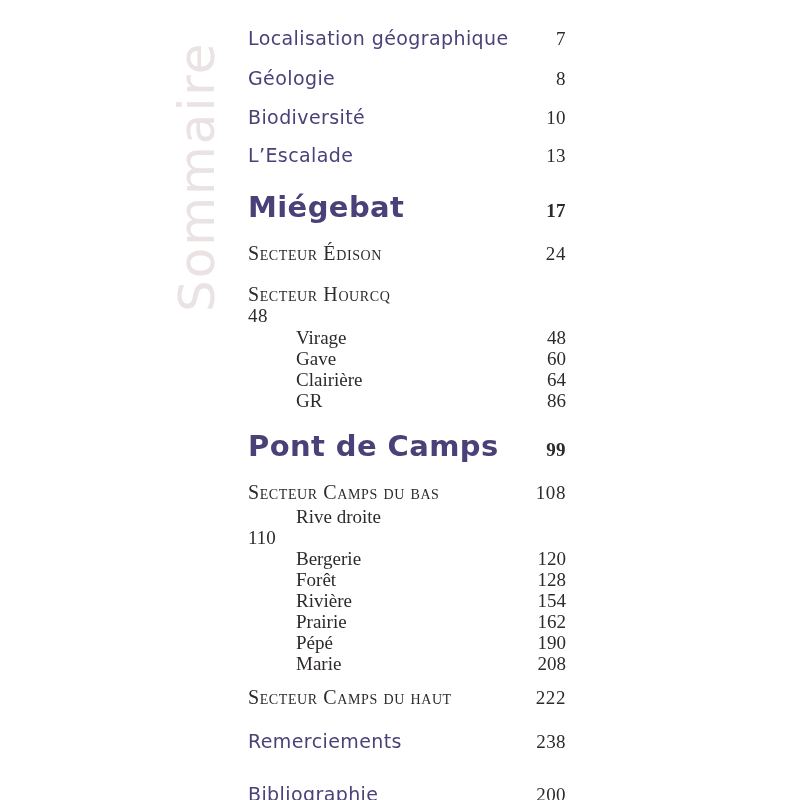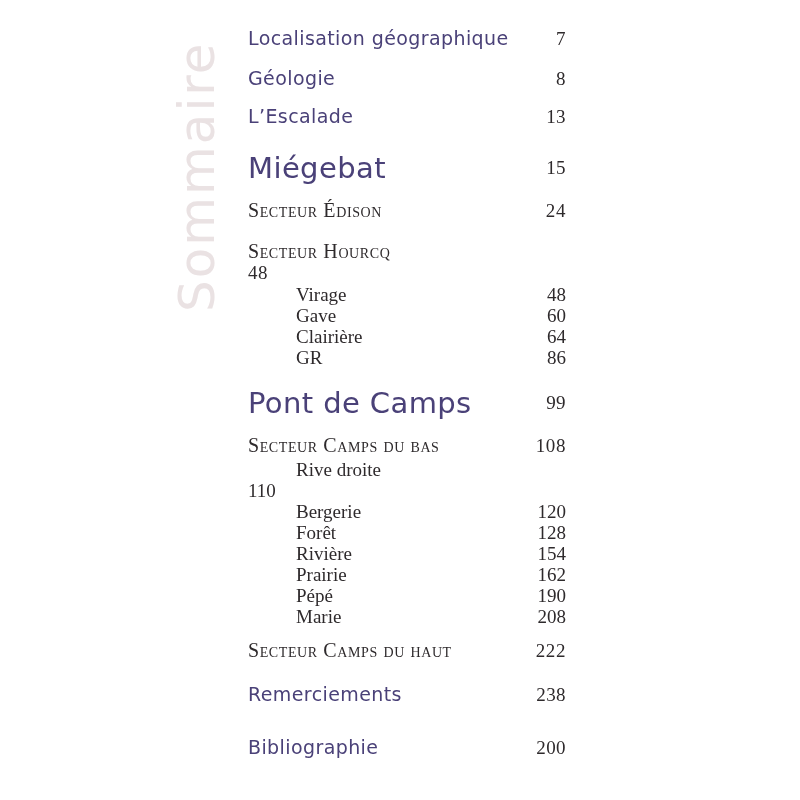--- a/index.html
+++ b/index.html
@@ -50,25 +50,24 @@
   .main {
     font-family: "DejaVu Sans", sans-serif;
     font-size: 19px;
     letter-spacing: 0.4px;
     color: #4a4178;
     line-height: 22px;
   }
   .chapter {
     font-family: "DejaVu Sans", sans-serif;
     font-size: 29px;
-    font-weight: normal;
+    font-weight: bold;
     letter-spacing: 0.4px;
     color: #4a4178;
     line-height: 36px;
-    align-items: center;
   }
   .secteur {
     font-family: "Liberation Serif", serif;
     font-variant: small-caps;
     font-size: 20px;
     letter-spacing: 0.6px;
     color: #2e2a2c;
     line-height: 22px;
   }
   .secteur .pagenum { font-variant: normal; }
@@ -103,29 +102,33 @@
     <div class="row main">
       <span class="label">Localisation géographique</span>
       <span class="pagenum">7</span>
     </div>
 
     <div class="row main m17">
       <span class="label">Géologie</span>
       <span class="pagenum">8</span>
     </div>
 
+    <div class="row main m16">
+      <span class="label">Biodiversité</span>
+      <span class="pagenum">10</span>
+    </div>
 
     <div class="row main m15">
       <span class="label">L’Escalade</span>
       <span class="pagenum">13</span>
     </div>
 
     <div class="row chapter m22">
       <span class="label">Miégebat</span>
-      <span class="pagenum">15</span>
+      <span class="pagenum">17</span>
     </div>
 
     <div class="row secteur m13">
       <span class="label">Secteur Édison</span>
       <span class="pagenum">24</span>
     </div>
 
     <div class="row secteur m18">
       <span class="label">Secteur Hourcq</span>
       <span class="pagenum">48</span>

